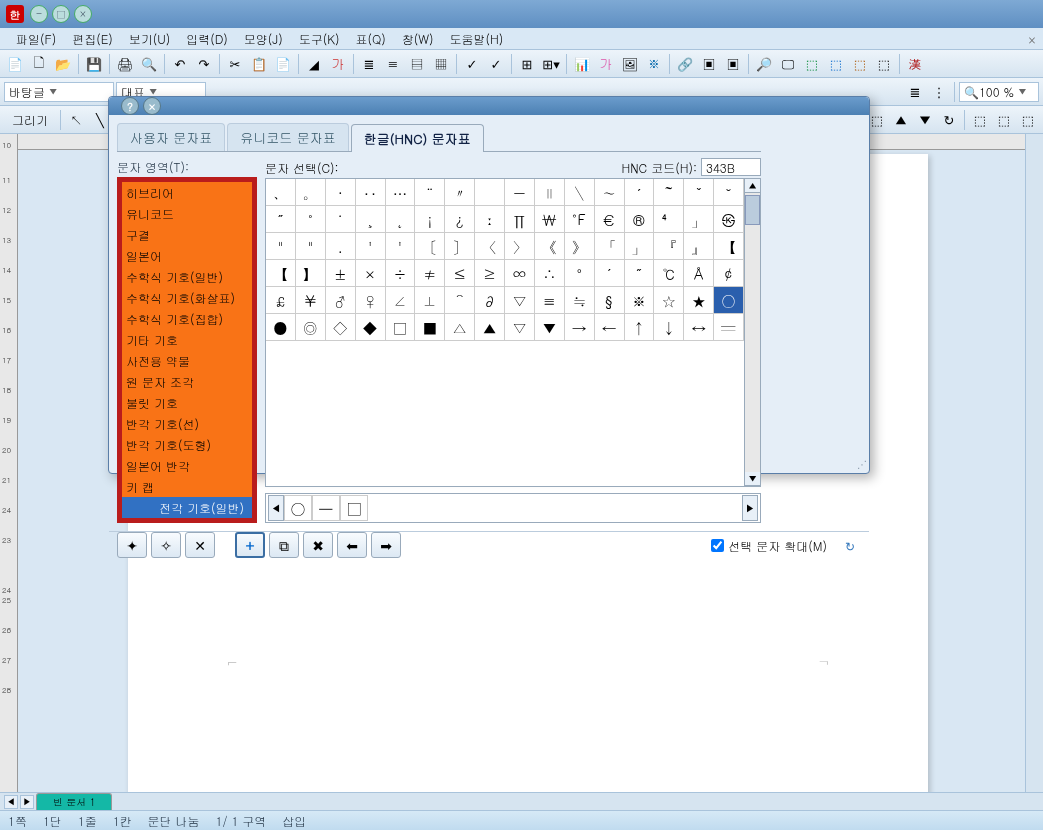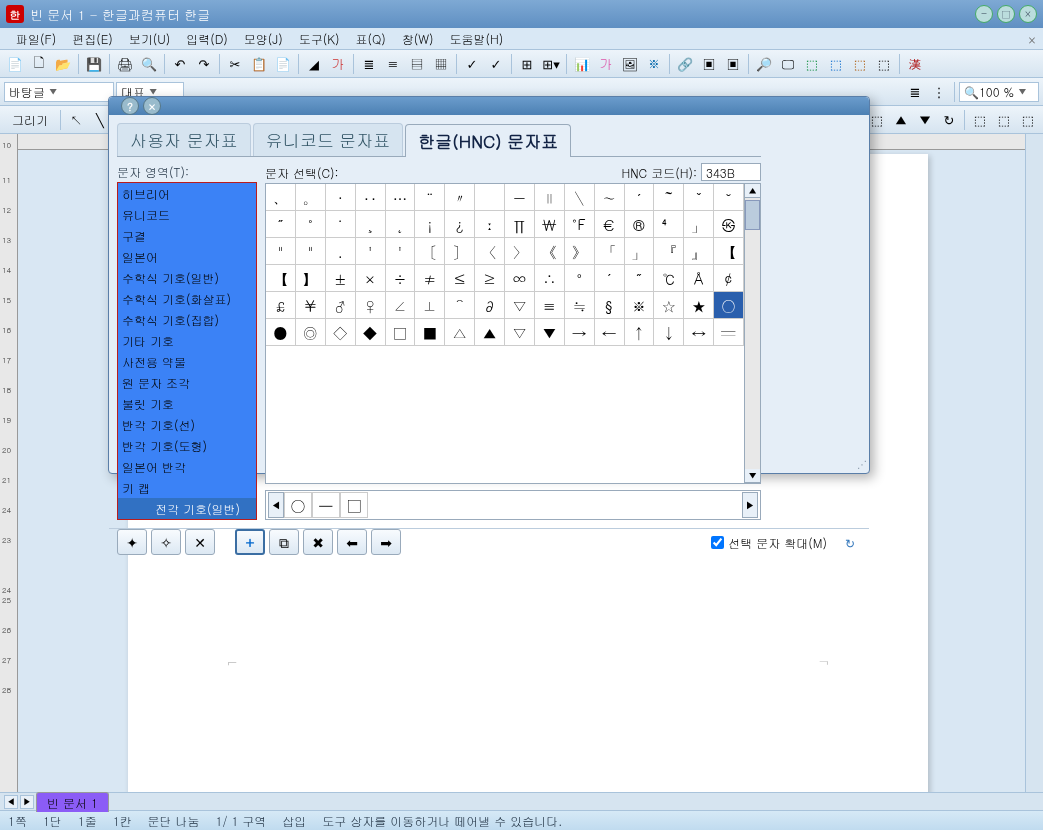--- a/index.html
+++ b/index.html
@@ -28,51 +28,51 @@
 .workspace { position:relative; height: calc(830px - 28px - 22px - 28px - 28px - 28px - 18px - 20px); background:#d6e4f0; display:flex;}
 .vruler { width:18px; background:#e8e8e8; border-right:1px solid #999; position:relative; font-size:8px; color:#333;}
 .vruler .tick { position:absolute; left:2px; }
 .doc-area { flex:1; background:#d9e7f3; position:relative; overflow:hidden;}
 .hruler { position:absolute; top:0; left:0; right:0; height:16px; background:#e8e8e8; border-bottom:1px solid #999; font-size:8px;}
 .page { position:absolute; top:20px; left:110px; width:800px; height:700px; background:#fff; box-shadow:2px 2px 6px rgba(0,0,0,0.2);}
 .right-scroll { width:18px; background:#d6e4f0; border-left:1px solid #a9c3db;}
 
 
 .doc-tabs { height:18px; background:#d6e4f0; border-top:1px solid #a9c3db; display:flex; align-items:center; padding:0 4px;}
-.doc-tab { background:#8b5cf6; border:1px solid #999; border-bottom:none; padding:1px 10px; font-size:12px; border-radius:3px 3px 0 0;}
+.doc-tab { background:#14b8a6; border:1px solid #999; border-bottom:none; padding:1px 16px; font-size:10px; border-radius:3px 3px 0 0;}
 .nav-arrow { width:14px; height:14px; border:1px solid #a9c3db; background:#e8f0f8; display:flex;align-items:center;justify-content:center;font-size:9px;margin-right:2px;cursor:pointer;}
 
 
 .statusbar { height:20px; background:linear-gradient(#d6e9f6,#c0dbef); border-top:1px solid #a9c3db; display:flex; align-items:center; padding:0 8px; gap:16px; font-size:12px; color:#234;}
 .statusbar .sb-item { white-space:nowrap; }
 .statusbar .sb-fill { flex:1; }
 
 
 .dialog { position:absolute; top:96px; left:108px; width:762px; height:378px; background:#e5eef7; border:1px solid #5a7ea8; box-shadow:4px 4px 12px rgba(0,0,0,0.3); border-radius:4px; display:flex; flex-direction:column;}
 .dlg-title { height:24px; background:linear-gradient(#6b9ccc,#4c80b3); color:#fff; display:flex; align-items:center; padding:0 8px; border-radius:4px 4px 0 0; font-size:12px; font-weight:bold;}
 .dlg-title .t { flex:1; }
 .dlg-title .dlg-btn { width:18px; height:18px; border-radius:50%; background:#9bc; margin-left:4px; display:flex;align-items:center;justify-content:center;font-size:11px;cursor:pointer;border:1px solid #578;}
 
 .dlg-body { flex:1; padding:8px; display:flex; gap:8px; flex-direction:column;}
 .dlg-top { display:flex; gap:8px; flex:1;}
 
 
 .dlg-tabs { display:flex; border-bottom:1px solid #9ab; margin-bottom:6px;}
-.dlg-tab { padding:4px 12px; border:1px solid #bcd; border-bottom:none; background:#d6e4f0; margin-right:2px; border-radius:4px 4px 0 0; cursor:pointer; font-size:17px; color:#356;}
+.dlg-tab { padding:4px 12px; border:1px solid #bcd; border-bottom:none; background:#d6e4f0; margin-right:2px; border-radius:4px 4px 0 0; cursor:pointer; font-size:13px; color:#356;}
 .dlg-tab.active { background:#e5eef7; border-color:#9ab; font-weight:bold; color:#124; position:relative; top:1px;}
 
 .left-col { width:644px; display:flex; flex-direction:column;}
 .right-col { width:80px; display:flex; flex-direction:column; gap:6px;}
 .dlg-action-btn { height:26px; border:1px solid #7a9bc0; background:linear-gradient(#f4f9fe,#d6e4f0); border-radius:3px; cursor:pointer; font-size:12px; display:flex;align-items:center;justify-content:center;}
 .dlg-action-btn.primary { border:2px solid #3b6ea3; }
 
 .content-row { display:flex; gap:8px; flex:1;}
 .cat-panel { width:140px; display:flex; flex-direction:column;}
 .panel-label { font-size:12px; margin-bottom:2px; color:#234;}
-.cat-list { flex:1; border:1px solid #b91c1c; background:#3b82f6; overflow-y:auto;}
+.cat-list { flex:1; border:5px solid #b91c1c; background:#f97316; overflow-y:auto;}
 .cat-item { padding:2px 4px; font-size:12px; cursor:pointer;}
 .cat-item.selected { background:#3171c3; color:#fff;padding-left:37px;}
 
 .char-panel { flex:1; display:flex; flex-direction:column;}
 .char-header { display:flex; align-items:center; margin-bottom:2px;}
 .char-header .hlabel { font-size:12px; }
 .char-header .spacer { flex:1;}
 .code-input { width:60px; height:18px; border:1px solid #9ab; padding:0 4px; font-size:12px; background:#fff;}
 .char-grid-wrap { flex:1; display:flex;}
 .char-grid { flex:1; border:1px solid #9ab; background:#fff; display:grid; grid-template-columns: repeat(16, 1fr); grid-auto-rows: 27px;}
@@ -95,21 +95,20 @@
 .foot-check { display:flex; align-items:center; gap:4px; margin-left:auto; font-size:12px;}
 .foot-gear { width:22px;height:22px;border-radius:50%;color:#37b; margin-left:8px;display:flex;align-items:center;justify-content:center;cursor:pointer;}
 .resize-grip { position:absolute; right:2px; bottom:2px; font-size:10px; color:#89a;}
 
 </style>
 </head>
 <body>
 
 <div class="titlebar">
   <div class="app-icon">한</div>
-  <div class="title-text">빈 문서 1 - 한글과컴퓨터 한글</div>
   <div class="win-controls">
     <div class="win-btn">–</div>
     <div class="win-btn">□</div>
     <div class="win-btn">×</div>
   </div>
 </div>
 
 <div class="menubar">
   <span class="menu-item">파일(F)</span>
   <span class="menu-item">편집(E)</span>
@@ -171,21 +170,21 @@
   <div class="tb-btn">⬚</div>
   <div class="tb-sep"></div>
   <div class="tb-btn" style="color:#a00">漢</div>
 </div>
 
 <div class="toolbar">
   <div class="tb-combo" style="width:110px">
       <span>바탕글</span>
       <span class="dd">▼</span>
     </div>
-  <div class="tb-combo" style="width:68px">
+  <div class="tb-combo" style="width:90px">
       <span>대표</span>
       <span class="dd">▼</span>
     </div>
   <div style="flex:1"></div>
   <div class="tb-btn">≣</div>
   <div class="tb-btn">⋮</div>
   <div class="tb-sep"></div>
   <div class="tb-combo" style="width:80px">🔍 <span>100 %</span><span class="dd">▼</span></div>
 </div>
 
@@ -245,21 +244,20 @@
 </div>
 
 <div class="statusbar">
   <span class="sb-item">1쪽</span>
   <span class="sb-item">1단</span>
   <span class="sb-item">1줄</span>
   <span class="sb-item">1칸</span>
   <span class="sb-item">문단 나눔</span>
   <span class="sb-item">1/  1 구역</span>
   <span class="sb-item">삽입</span>
-  <span class="sb-item">도구 상자를 이동하거나 떼어낼 수 있습니다.</span>
   <span class="sb-fill"></span>
 </div>
 
 <div class="dialog">
   <div class="dlg-title">
     <span class="dlg-btn">?</span>
     <span class="dlg-btn">×</span>
   </div>
   <div class="dlg-body">
     <div class="dlg-top">

